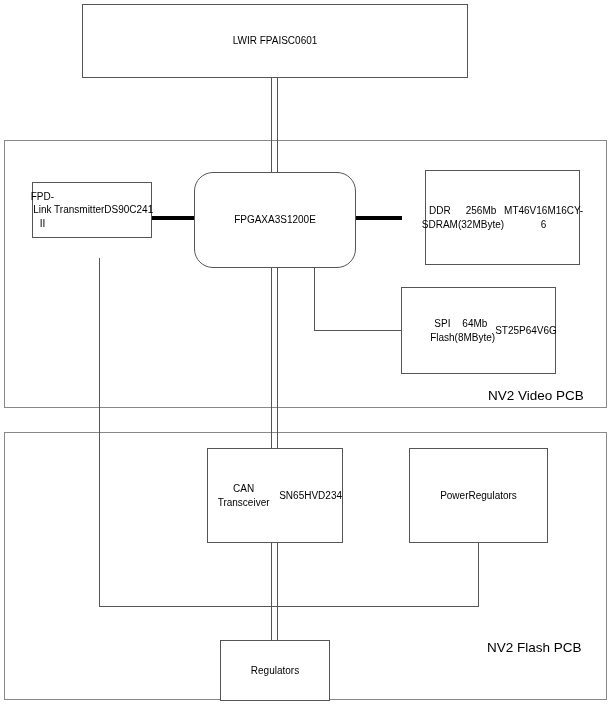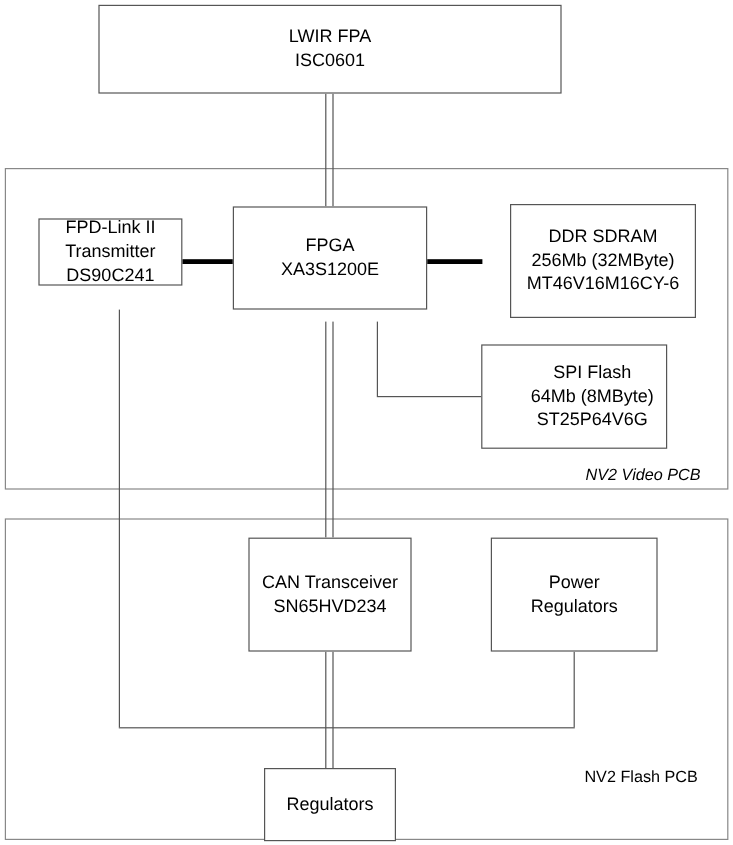--- a/index.html
+++ b/index.html
@@ -14,25 +14,25 @@
     background: #ffffff;
     font-family: "Liberation Sans", sans-serif;
     overflow: hidden;
   }
   .box {
     position: absolute;
     background: #ffffff;
     border: 1px solid #555555;
     box-sizing: border-box;
     display: flex;
-    flex-direction: column;
+    flex-direction: row;
     align-items: center;
     justify-content: center;
     text-align: center;
-    font-size: 15px;
+    font-size: 10px;
     color: #000000;
     line-height: 1.32;
     z-index: 3;
   }
   .panel {
     position: absolute;
     background: #ffffff;
     border: 1px solid #888888;
     box-sizing: border-box;
     z-index: 1;
@@ -91,21 +91,21 @@
     <span class="box-line">LWIR FPA</span>
     <span class="box-line">ISC0601</span>
   </div>
 
   <div class="box" style="left:32px; top:182px; width:120px; height:56px;">
     <span class="box-line">FPD-Link II</span>
     <span class="box-line">Transmitter</span>
     <span class="box-line">DS90C241</span>
   </div>
 
-  <div class="box" style="left:194px; top:172px; width:162px; height:86px;">
+  <div class="box" style="left:194px; top:172px; width:162px; height:96px;border-radius:19px;">
     <span class="box-line">FPGA</span>
     <span class="box-line">XA3S1200E</span>
   </div>
 
   <div class="box" style="left:401px; top:170px; width:155px; height:95px;margin-left:24px;">
     <span class="box-line">DDR SDRAM</span>
     <span class="box-line">256Mb (32MByte)</span>
     <span class="box-line">MT46V16M16CY-6</span>
   </div>
 
@@ -122,16 +122,16 @@
 
   <div class="box" style="left:409px; top:448px; width:139px; height:95px;">
     <span class="box-line">Power</span>
     <span class="box-line">Regulators</span>
   </div>
 
   <div class="box" style="left:220px; top:640px; width:110px; height:61px;">
     <span class="box-line">Regulators</span>
   </div>
 
-  <div class="panel-label" style="left:488px; top:388px;font-style:italic;">NV2 Video PCB</div>
+  <div class="panel-label" style="left:488px; top:388px;">NV2 Video PCB</div>
   <div class="panel-label" style="left:487px; top:640px;">NV2 Flash PCB</div>
 
 </div>
 
 </body></html>

